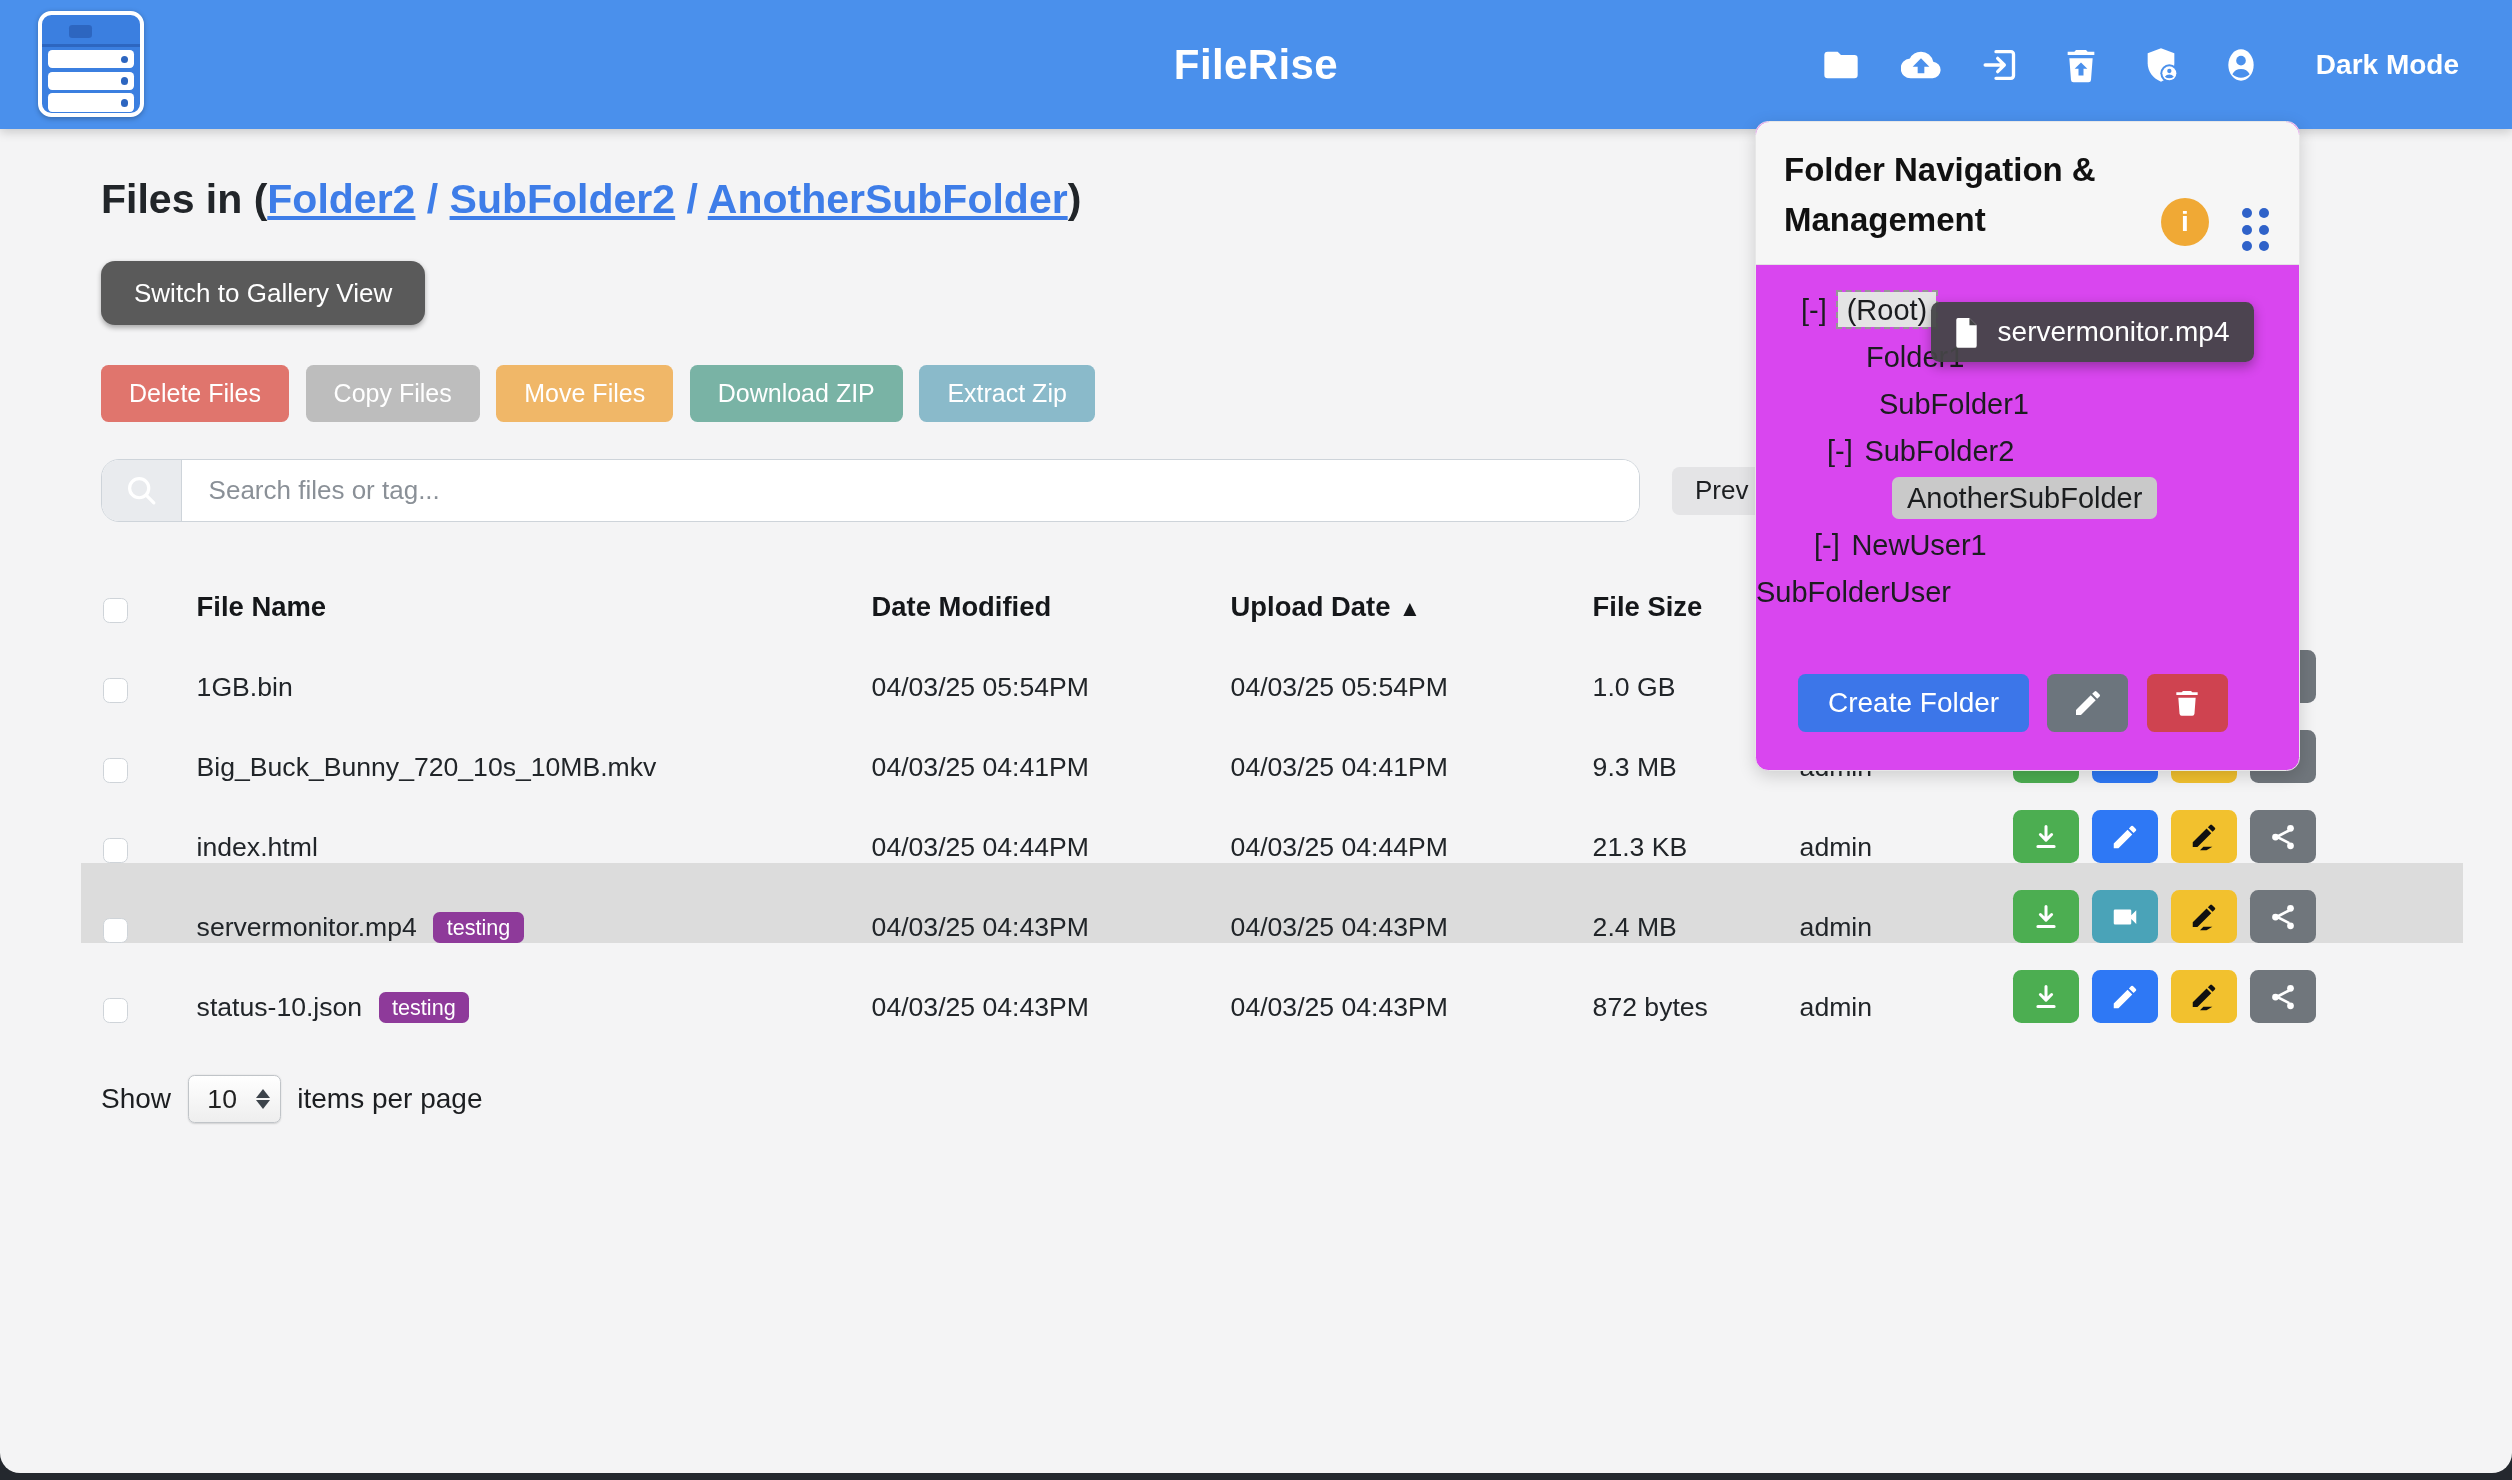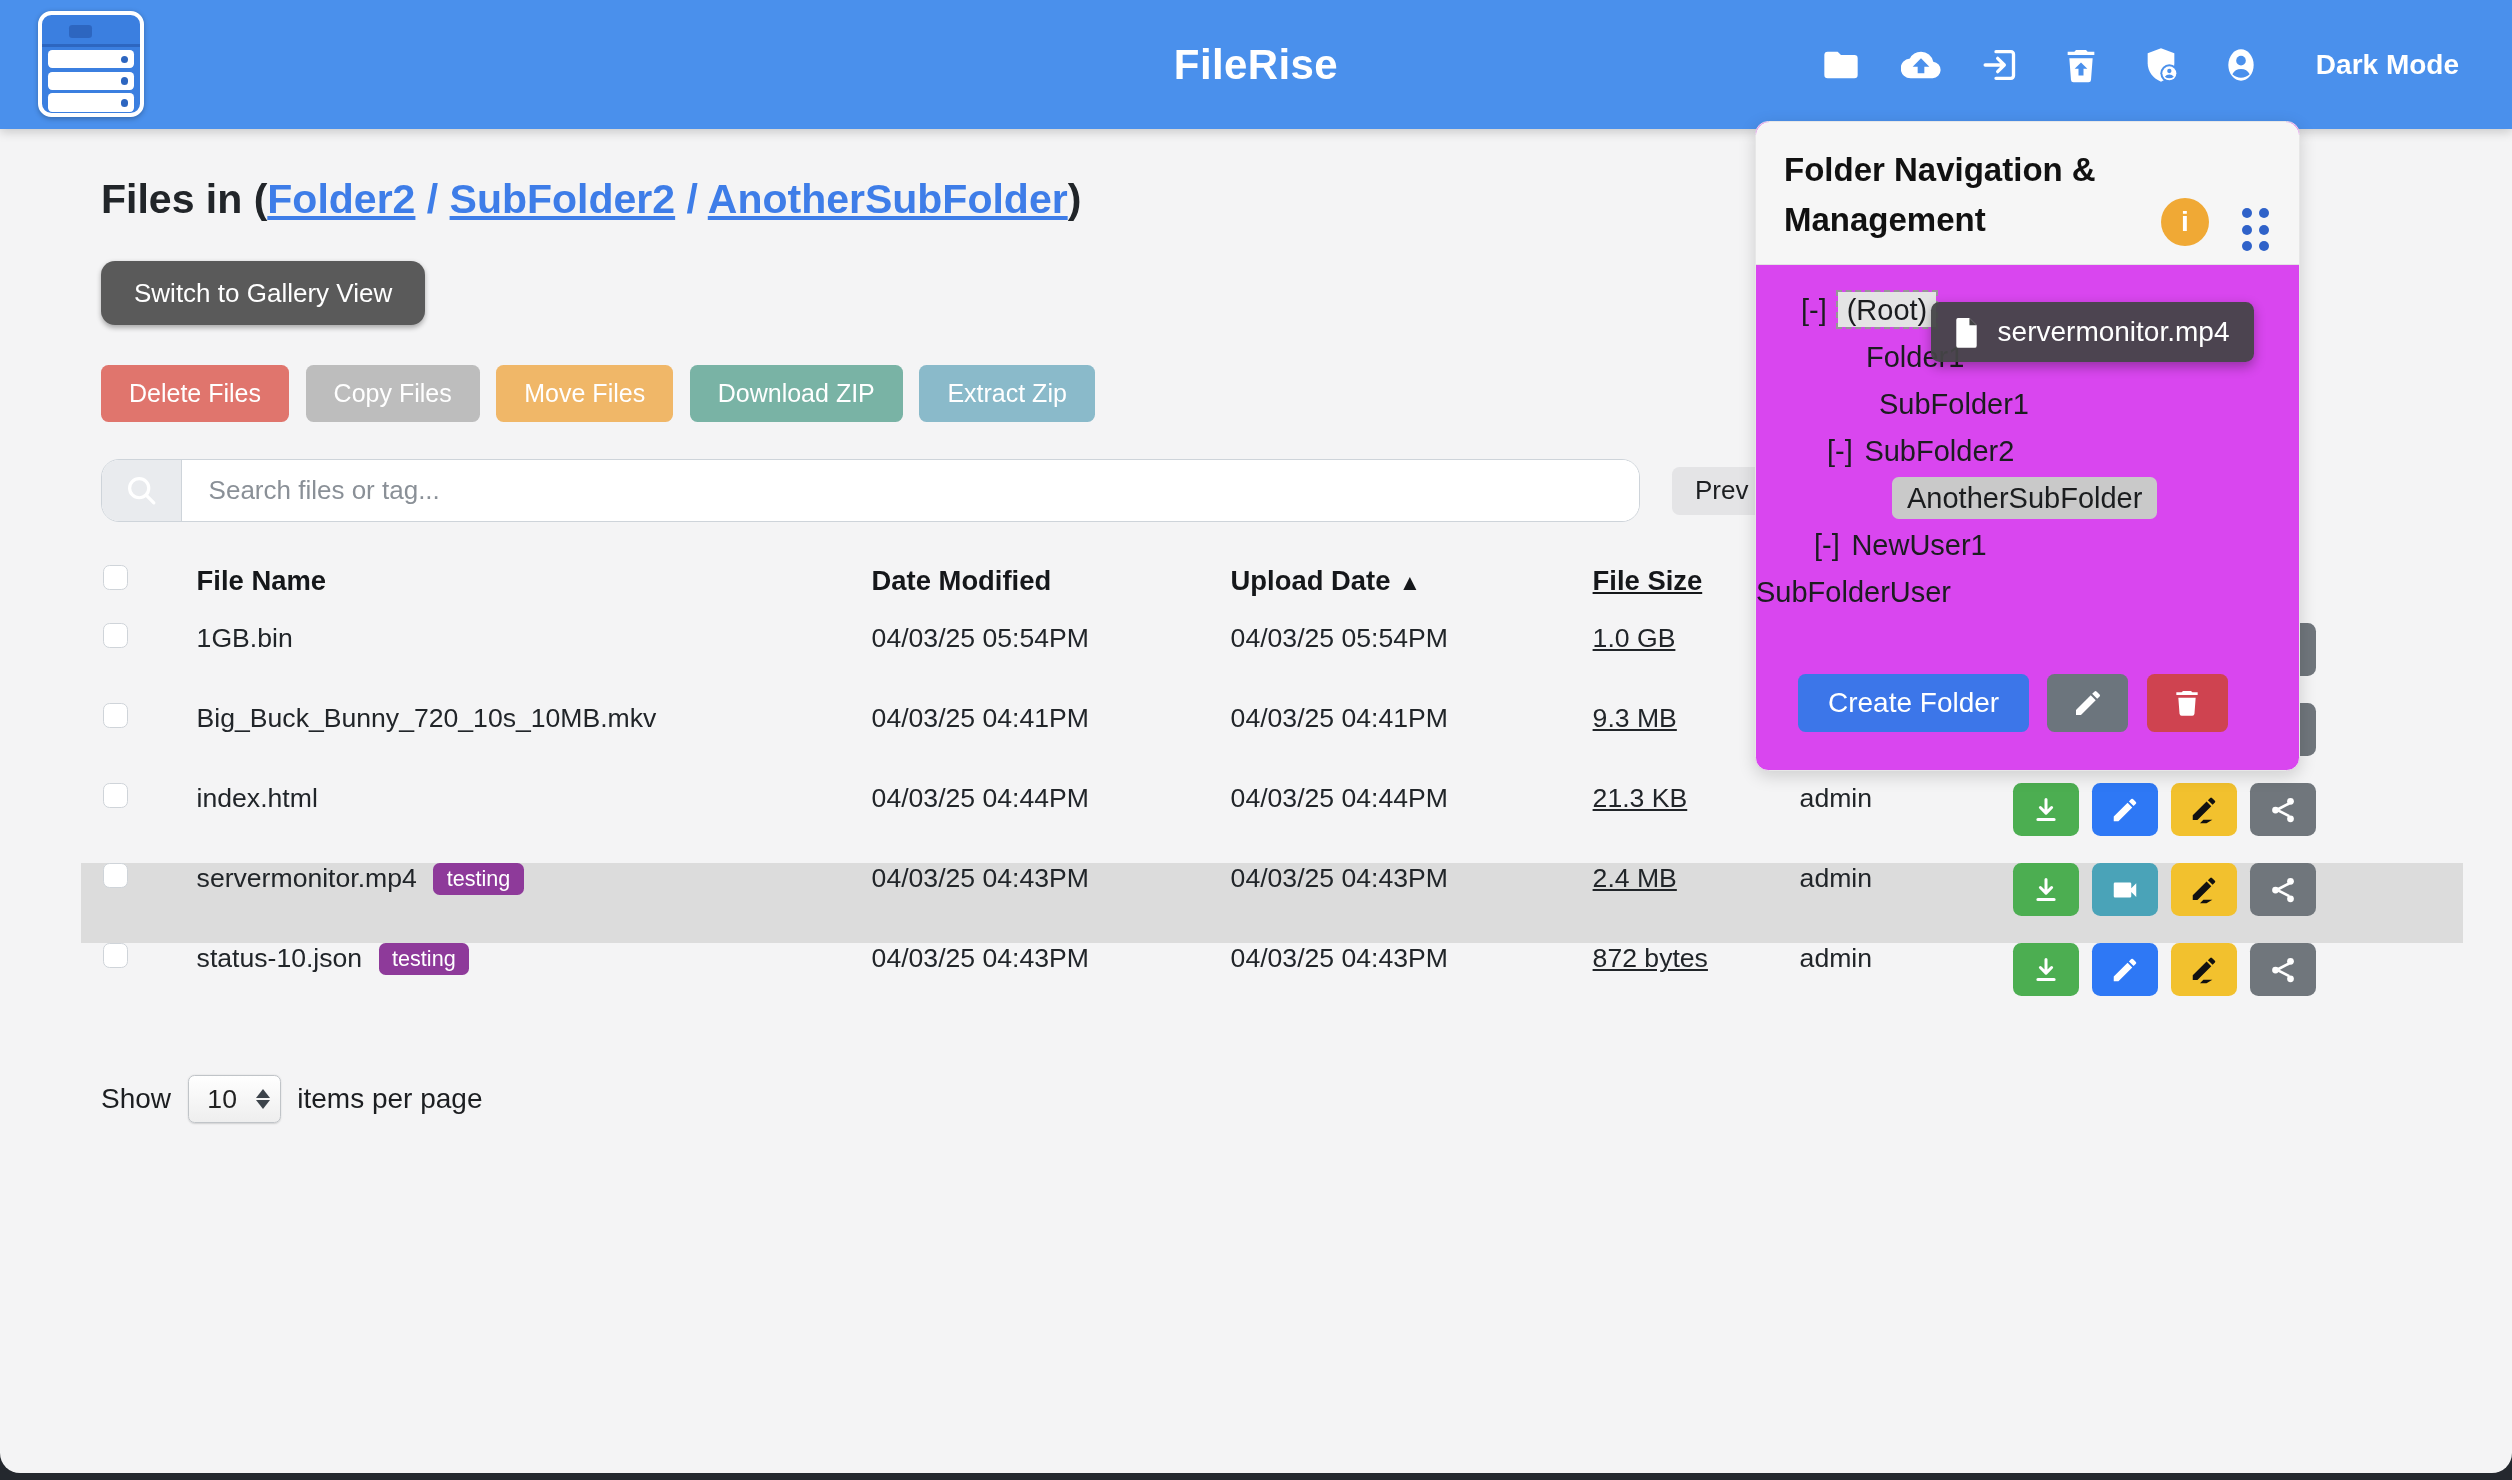--- a/index.html
+++ b/index.html
@@ -79,29 +79,29 @@
   .prev-btn {
     margin-left:32px; margin-top:7.5px; height:48px; padding:0 23px;
     background:#e4e4e6; border:none; border-radius:7.5px;
     font-size:26px; color:#1c1e21; cursor:pointer;
   }
   .page-label { margin-left:37px; margin-top:13.3px; font-size:27.4px; color:#1c1e21; white-space:nowrap; }
 
   
   .table { margin:43px 0 0 81px; width:2382px; }
   .trow, .thead {
-    display:flex; align-items:flex-start; min-height:80px; padding-left:21.6px;
+    display:flex; align-items:flex-end; min-height:80px; padding-left:21.6px;
   }
   .thead { min-height:58px; font-weight:bold; font-size:27.4px; color:#15171a; }
   .trow { font-size:26.6px; color:#212529; }
   .c-check { width:94px; display:flex; }
   .c-name { width:675px; display:flex; align-items:center; }
   .c-mod { width:359px; }
   .c-up { width:362px; }
-  .c-size { width:207px;text-decoration:underline; }
+  .c-size { width:207px; }
   .c-uploader { width:213px; }
   .c-actions { display:flex; gap:13.3px; }
   .checkbox {
     width:25px; height:25px; background:#fff; border:1.7px solid #cfd4d9;
     border-radius:6.6px; cursor:pointer;
   }
   .sort-arrow { font-size:22.4px; margin-left:8.3px; }
   .fname { cursor:pointer; }
   .tag {
     margin-left:16.6px; color:#fff; font-size:21.6px; padding:5px 13.3px;

